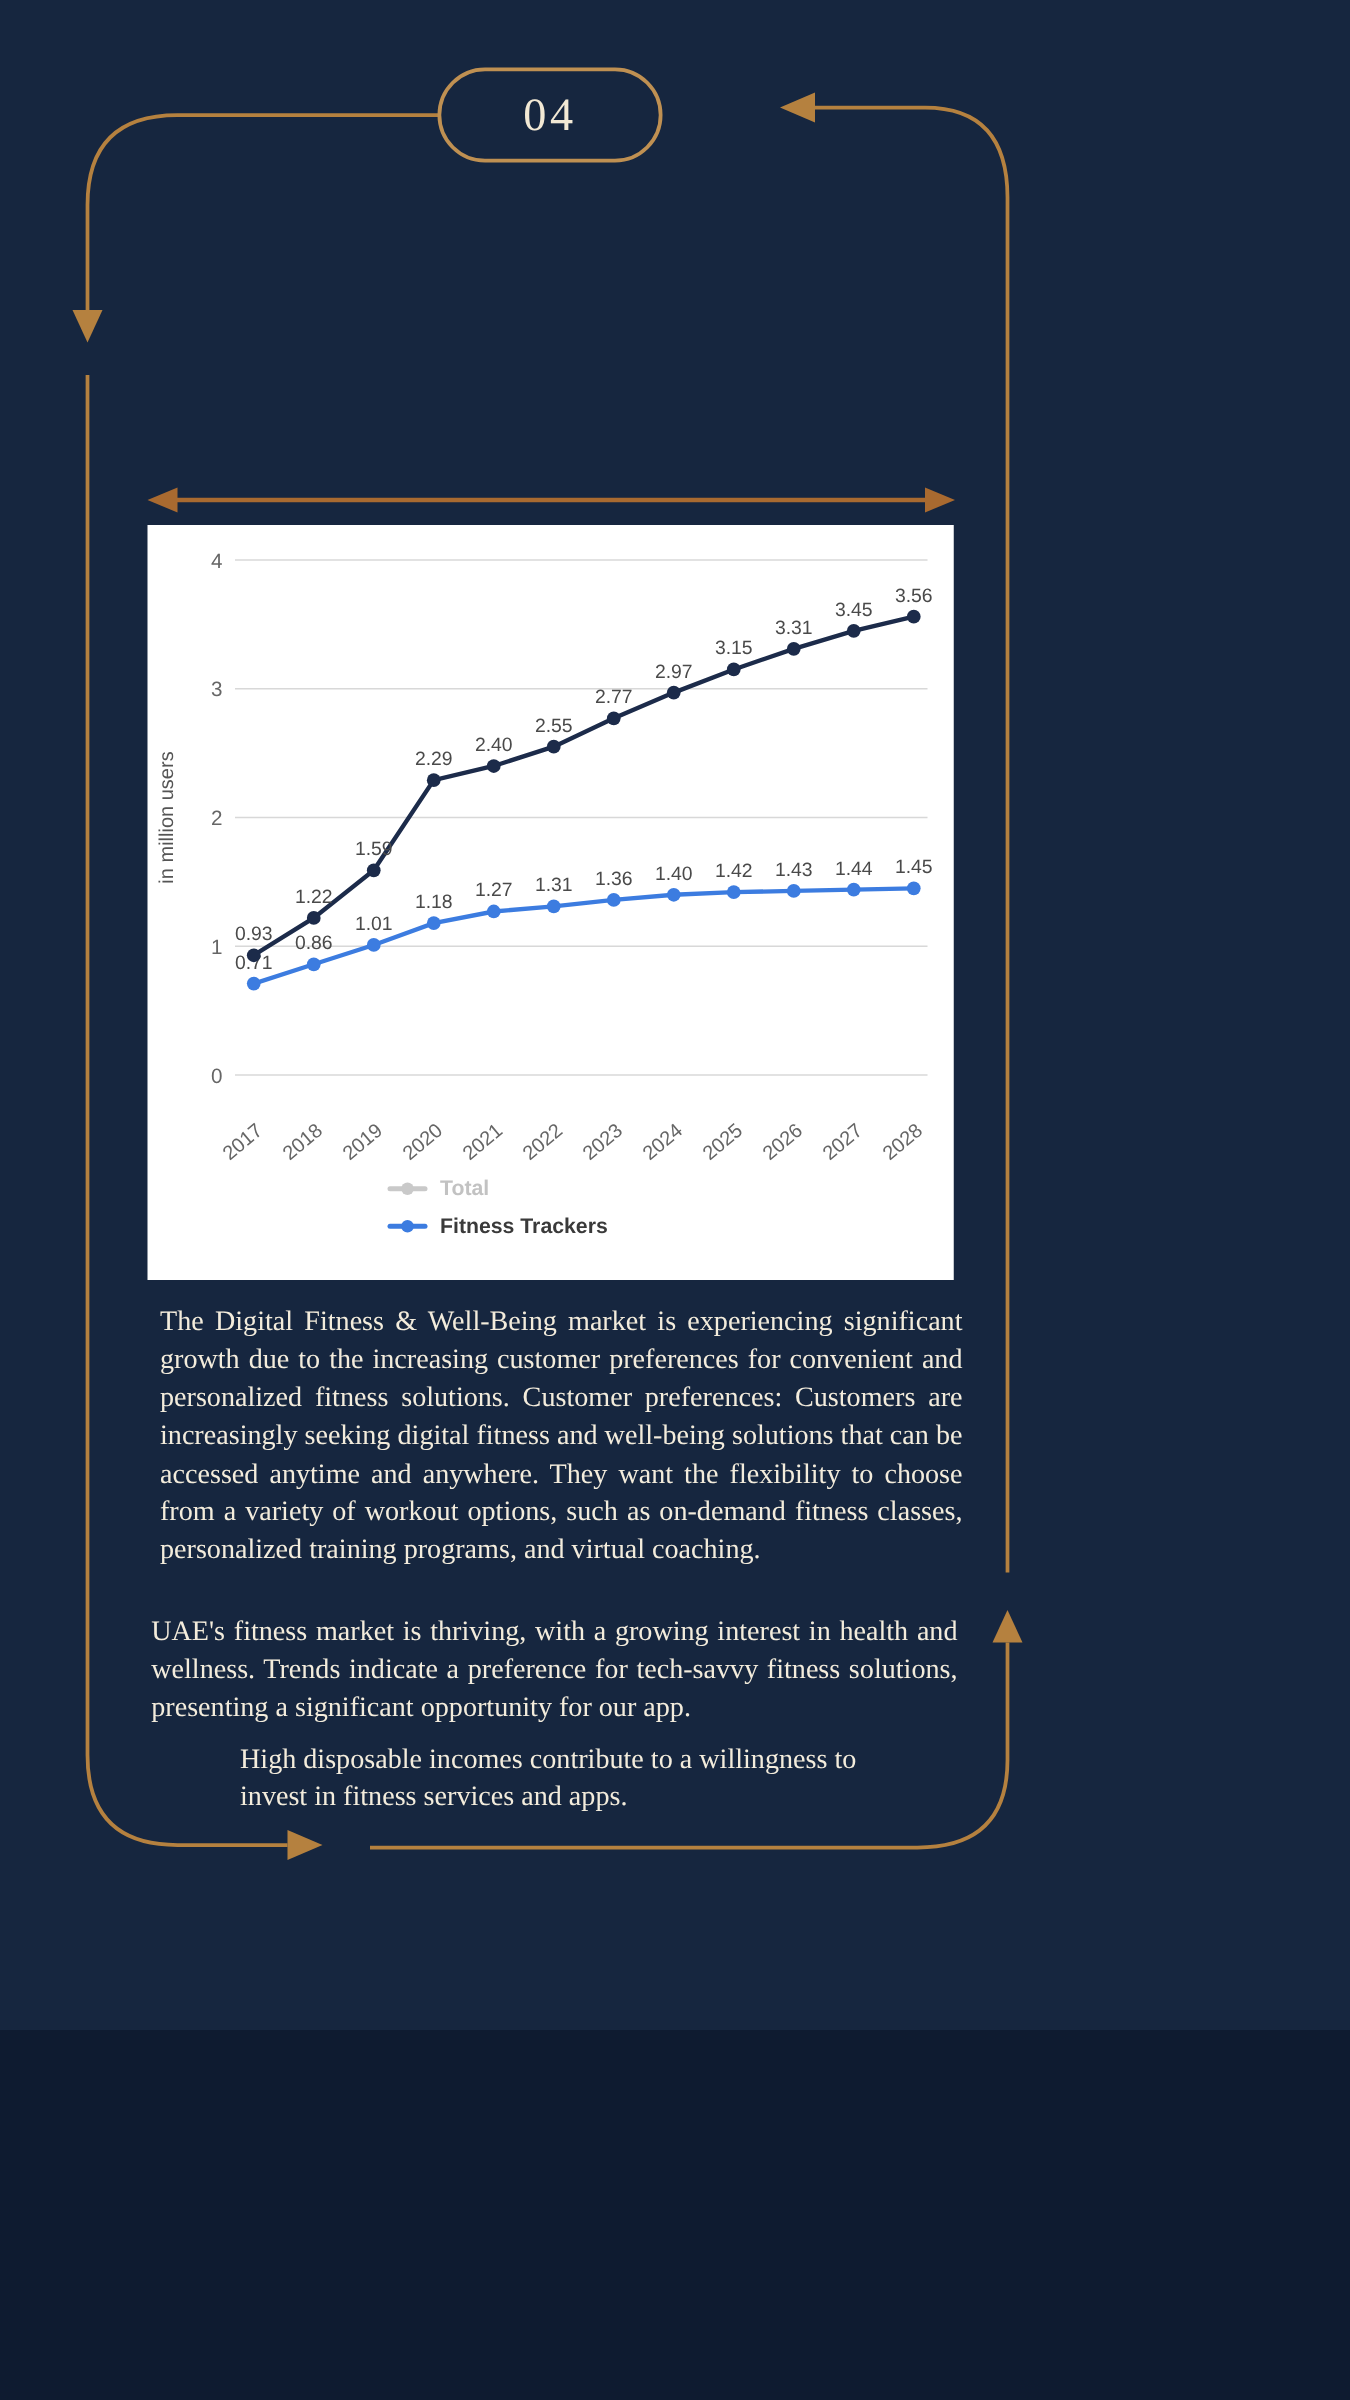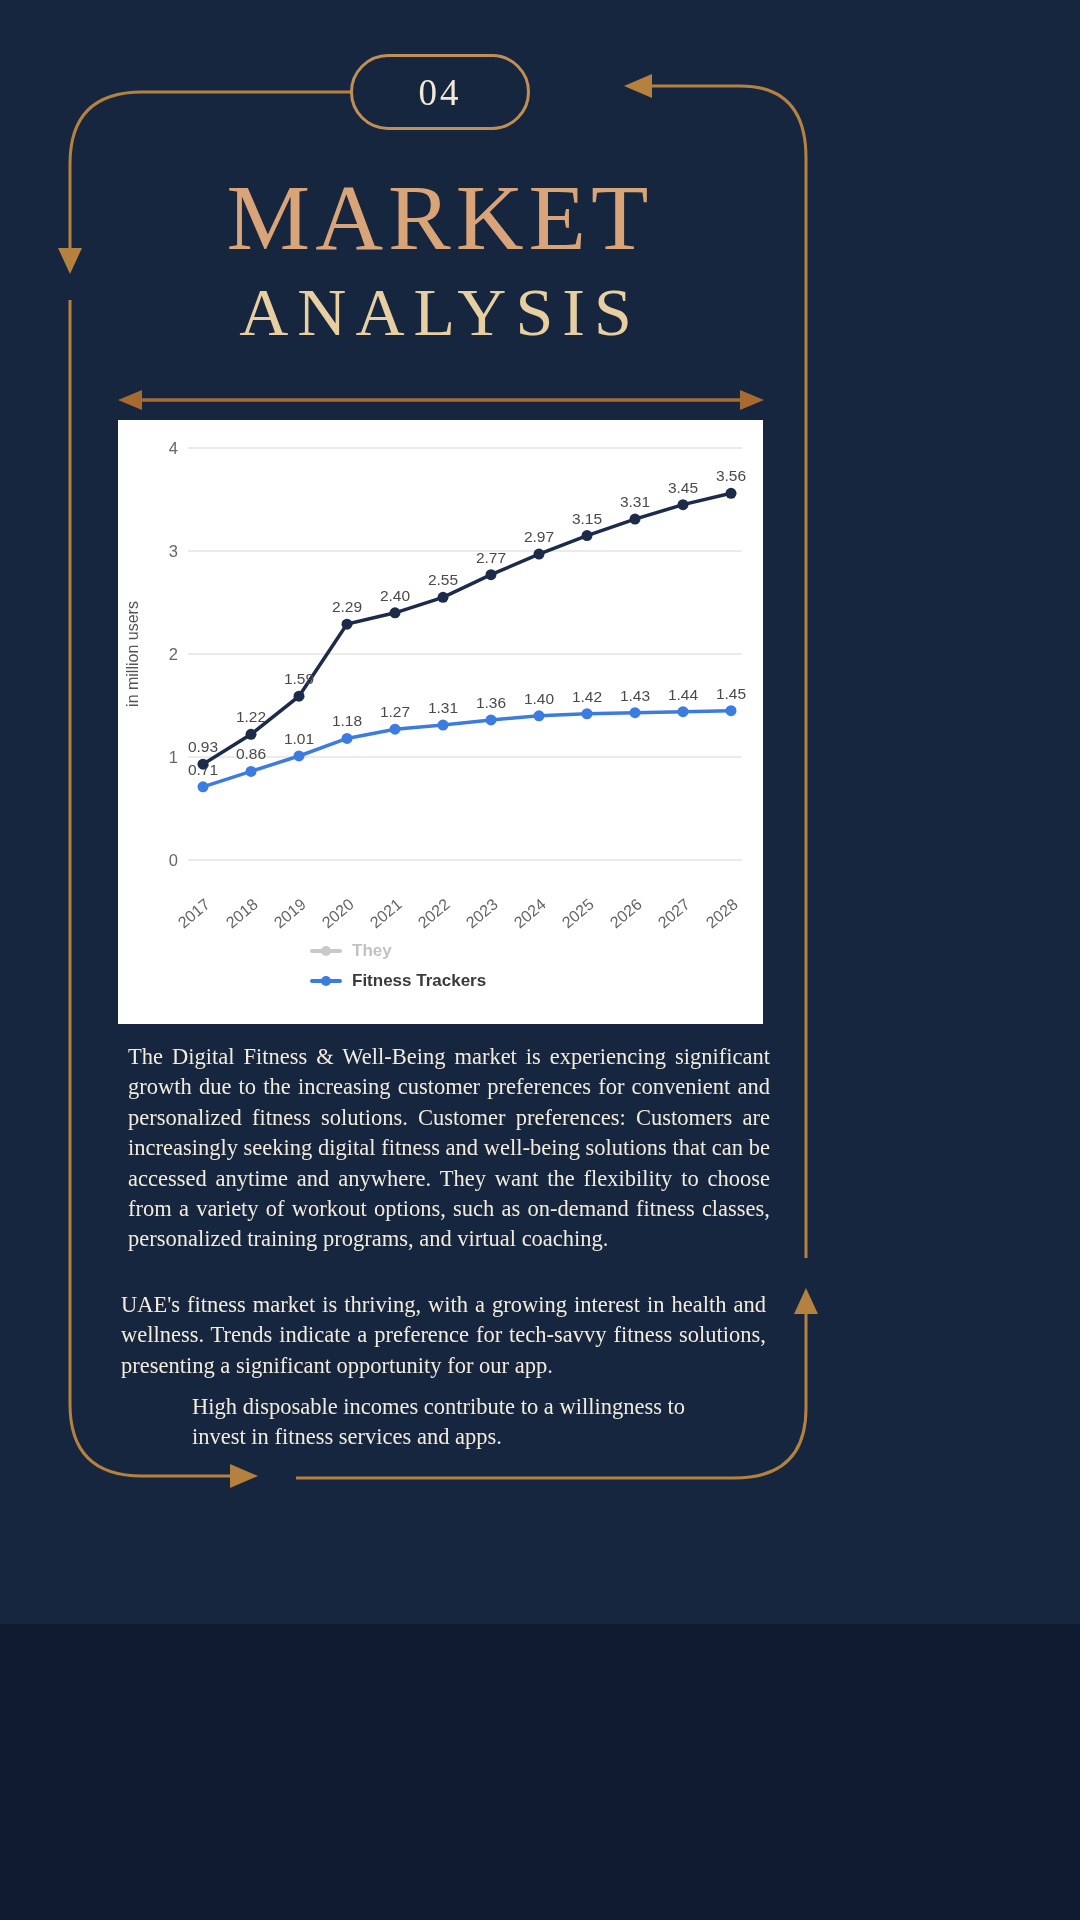--- a/index.html
+++ b/index.html
@@ -80,24 +80,20 @@
       <line x1="140" y1="400" x2="742" y2="400" stroke="#a96a30" stroke-width="3.5"></line>
       <polygon points="142,390 142,410 118,400" fill="#a96a30"></polygon>
       <polygon points="740,390 740,410 764,400" fill="#a96a30"></polygon>
     </g>
   </svg>
 
   <div class="badge">
     <span>04</span>
   </div>
 
-  <div class="title">
-    <div class="t1">MARKET</div>
-    <div class="t2">ANALYSIS</div>
-  </div>
 
   <div class="chart-card">
     <svg id="chart-svg" width="645" height="512" viewBox="0 0 645 512">
         <g>
           <line x1="70" y1="440" x2="624" y2="440" stroke="#d8d8d8" stroke-width="1.2"></line>
           <text x="60" y="446" text-anchor="end" fill="#666" font-size="16.5">0</text>
           <line x1="70" y1="337" x2="624" y2="337" stroke="#d8d8d8" stroke-width="1.2"></line>
           <text x="60" y="343" text-anchor="end" fill="#666" font-size="16.5">1</text>
           <line x1="70" y1="234" x2="624" y2="234" stroke="#d8d8d8" stroke-width="1.2"></line>
           <text x="60" y="240" text-anchor="end" fill="#666" font-size="16.5">2</text>
@@ -175,21 +171,21 @@
           <circle cx="613" cy="73.32" r="5.5" fill="#1c2b4a"></circle>
           <text x="613" y="61.31999999999999" text-anchor="middle" fill="#4a4a4a" font-size="15.5">3.56</text>
         </g>
       </svg>
     <div id="legend" class="legend">
         <div class="legend-item">
           <span class="legend-icon">
             <span class="l-line" style="background: rgb(201, 201, 201);"></span>
             <span class="l-dot" style="background: rgb(201, 201, 201);"></span>
           </span>
-          <span class="legend-label muted">They</span>
+          <span class="legend-label muted">Total</span>
         </div>
         <div class="legend-item">
           <span class="legend-icon">
             <span class="l-line" style="background: rgb(60, 124, 224);"></span>
             <span class="l-dot" style="background: rgb(60, 124, 224);"></span>
           </span>
           <span class="legend-label">Fitness Trackers</span>
         </div>
       </div>
   </div>

